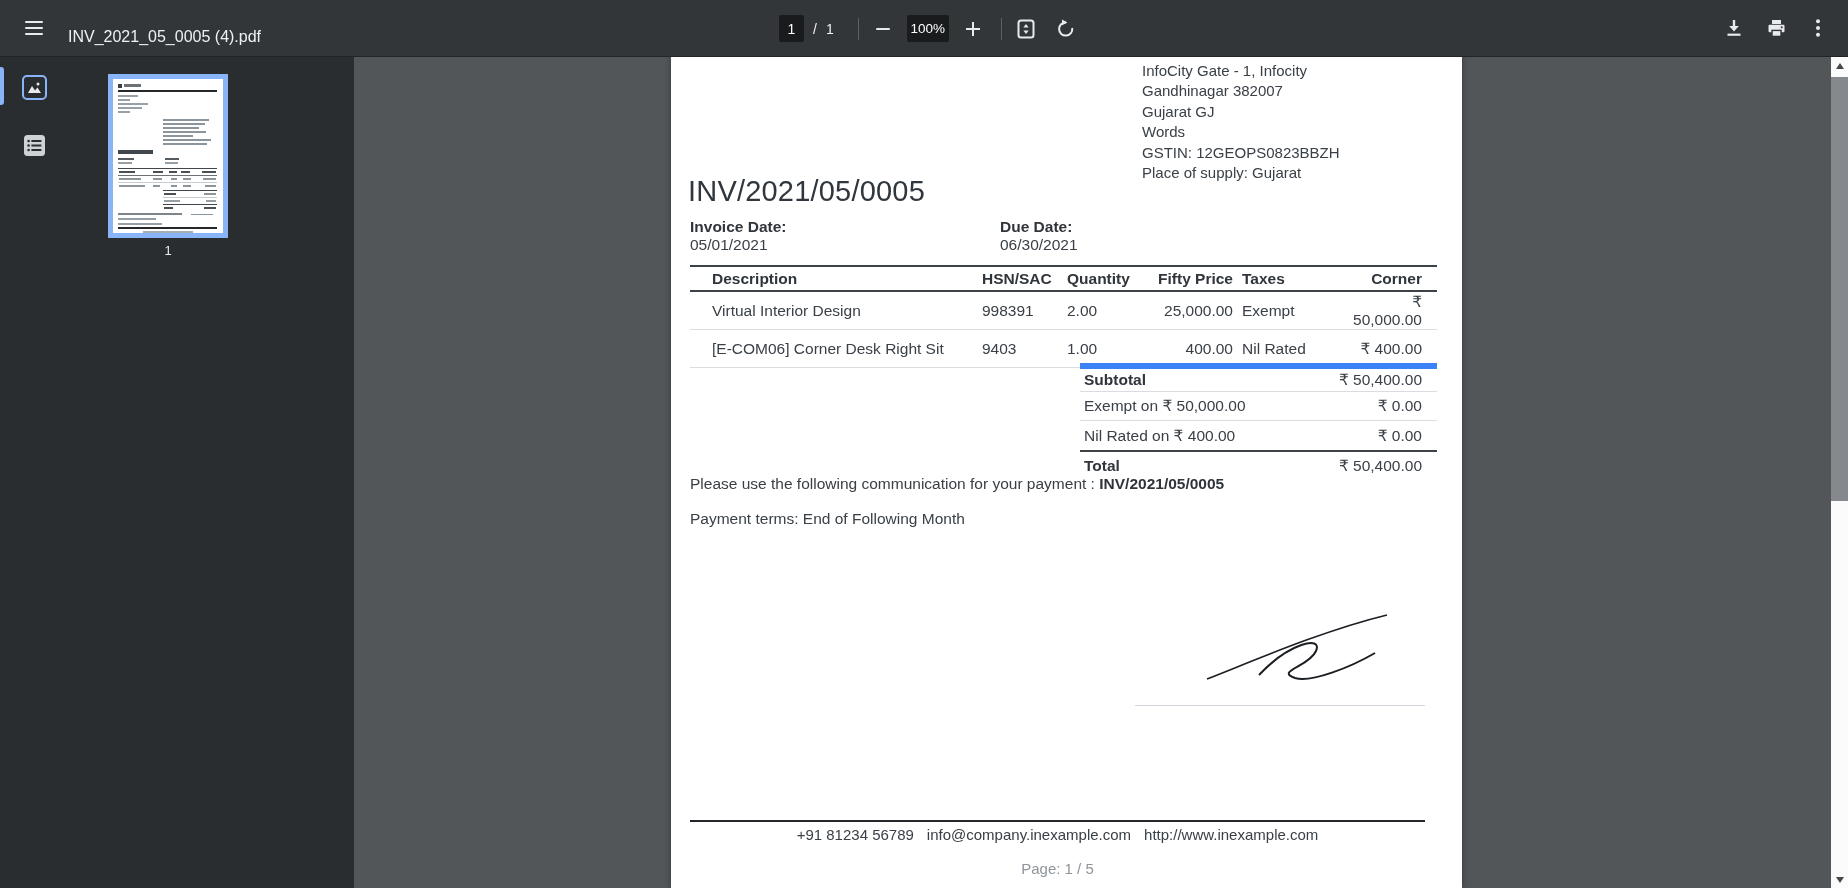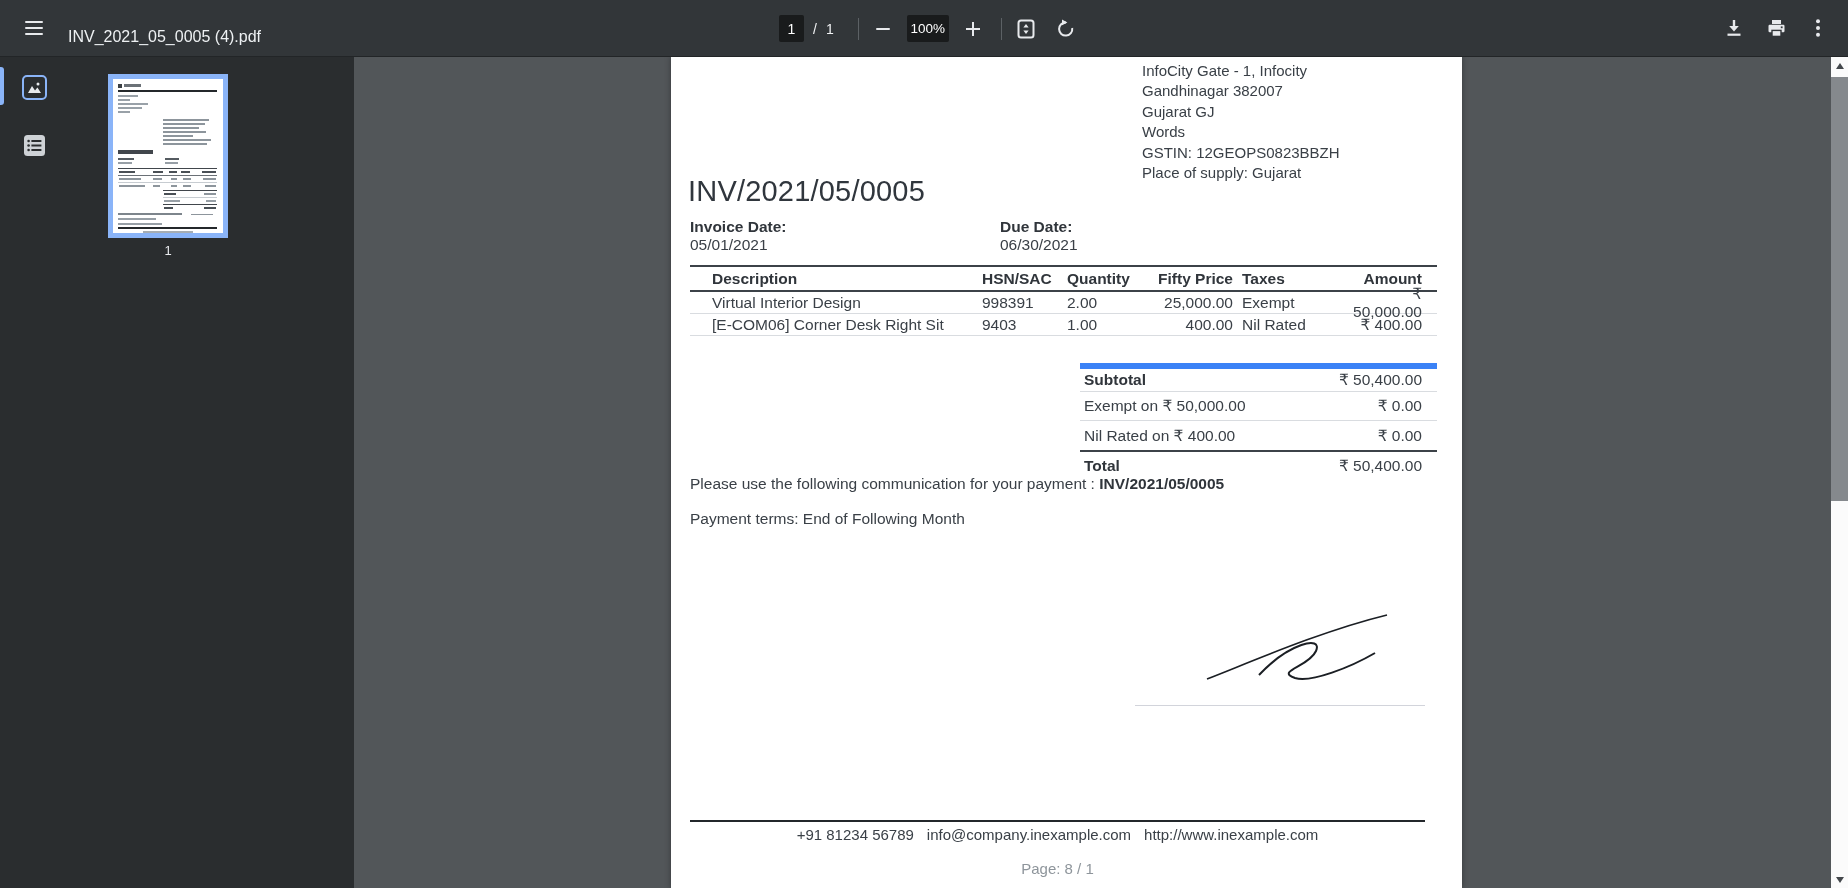--- a/index.html
+++ b/index.html
@@ -55,21 +55,21 @@
   .inv-bold { font-weight:bold; color:#30353b; }
   #seller-addr { position:absolute; left:471px; top:4px; line-height:20.4px; font-size:15px; }
   #inv-title { position:absolute; left:17px; top:118px; font-size:29px; color:#30363d; letter-spacing:.2px; }
   .date-label { position:absolute; top:161px; font-weight:bold; color:#30353b; }
   .date-value { position:absolute; top:179px; }
 
   
   #items-table { position:absolute; left:19px; top:208px; width:747px; }
   .t-row { display:flex; align-items:center; }
   .t-head { height:27px; border-top:2px solid #3c4248; border-bottom:2px solid #3c4248; font-weight:bold; color:#30353b; }
-  .t-item { height:22px; border-bottom:1px solid #d9dce0; }
+  .t-item { height:38px; border-bottom:1px solid #d9dce0; }
   .c-desc { width:292px; padding-left:22px; }
   .c-hsn  { width:85px; }
   .c-qty  { width:80px; text-align:left; }
   .c-unit { width:86px; text-align:right; }
   .c-tax  { width:119px; padding-left:9px; }
   .c-amt  { width:85px; text-align:right; padding-right:0; }
   .t-row .c-amt { margin-right:-15px; padding-right:15px; }
 
   
   #totals { position:absolute; left:409px; top:306px; width:357px; }
@@ -265,21 +265,21 @@
   <span class="date-label" style="left:329px">Due Date:</span>
   <span class="date-value" style="left:329px">06/30/2021</span>
 
   <div id="items-table">
     <div class="t-row t-head">
       <div class="c-desc">Description</div>
       <div class="c-hsn">HSN/SAC</div>
       <div class="c-qty">Quantity</div>
       <div class="c-unit">Fifty Price</div>
       <div class="c-tax">Taxes</div>
-      <div class="c-amt">Amount</div>
+      <div class="c-amt">Corner</div>
     </div>
     <div class="t-row t-item">
       <div class="c-desc">Virtual Interior Design</div>
       <div class="c-hsn">998391</div>
       <div class="c-qty">2.00</div>
       <div class="c-unit">25,000.00</div>
       <div class="c-tax">Exempt</div>
       <div class="c-amt">₹ 50,000.00</div>
     </div>
     <div class="t-row t-item">
@@ -321,21 +321,21 @@
     <path d="M58 66 C 88 34, 122 26, 115 42 C 108 58, 74 62, 94 69 C 110 74, 150 58, 174 44" fill="none" stroke="#1b1f24" stroke-width="2"></path>
   </svg>
   <div id="sig-line"></div>
 
   <div id="footer-rule"></div>
   <div id="footer-contacts">
     <span>+91 81234 56789</span>
     <span>info@company.inexample.com</span>
     <span>http://www.inexample.com</span>
   </div>
-  <div id="page-indicator">Page: 8 / 1</div>
+  <div id="page-indicator">Page: 1 / 5</div>
 </div>
 
 <div id="scrollbar">
   <div class="sb-arrow" style="top:0">
     <div class="tri-up"></div>
   </div>
   <div id="sb-thumb"></div>
   <div class="sb-arrow" style="bottom:0">
     <div class="tri-down"></div>
   </div>

